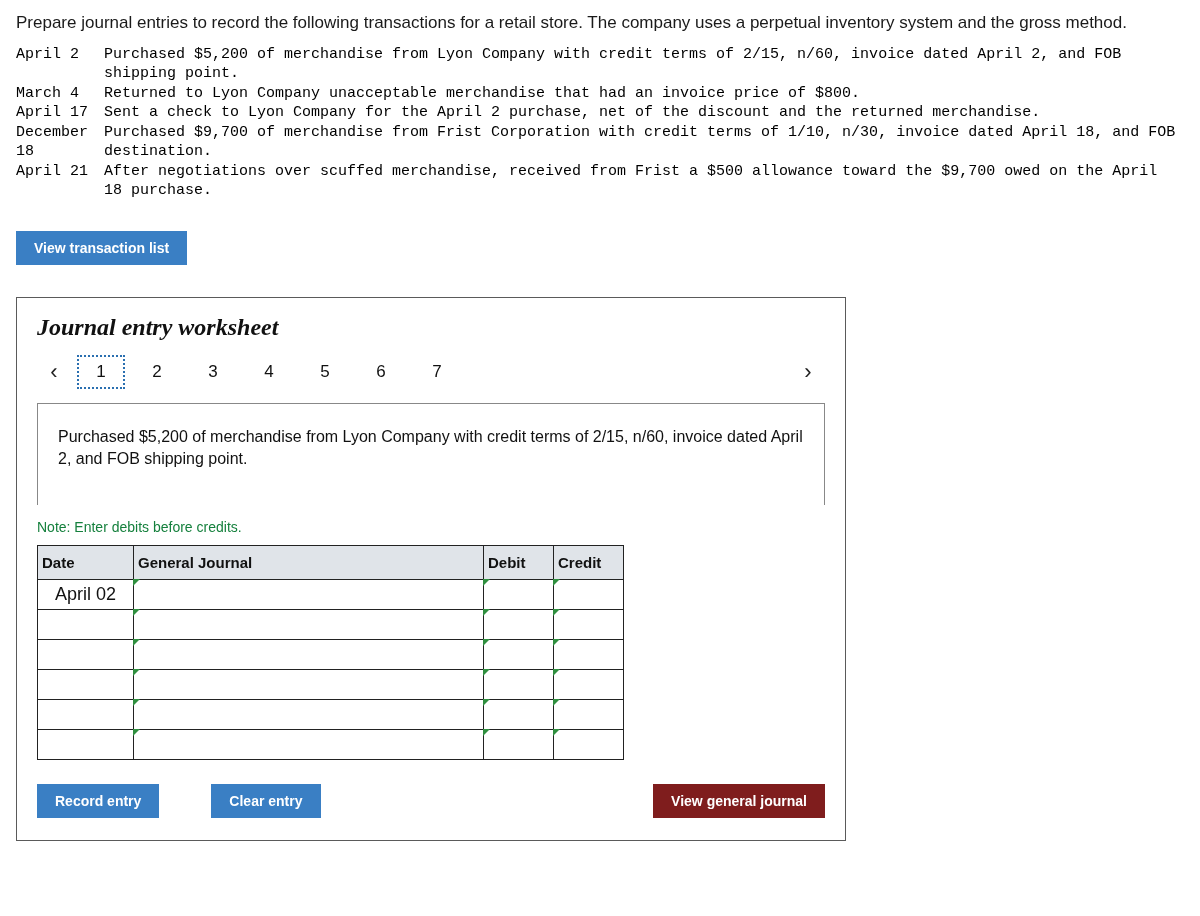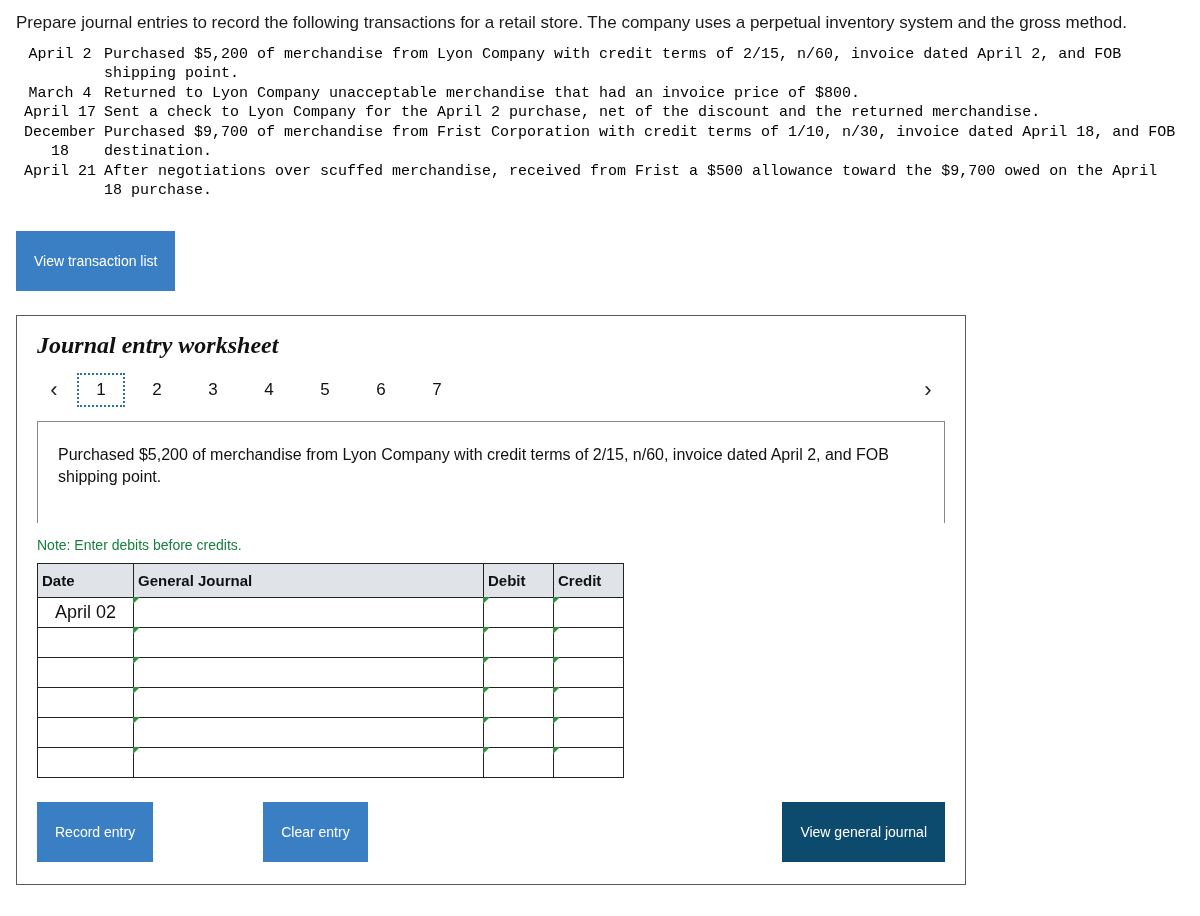--- a/index.html
+++ b/index.html
@@ -17,38 +17,38 @@
     margin-bottom: 10px;
   }
   .tx-list {
     font-family: "Courier New", Courier, monospace;
     font-size: 15px;
     line-height: 1.3;
     color: #000;
     margin-bottom: 30px;
   }
   .tx-row { display: flex; }
-  .tx-date { width: 88px; flex-shrink: 0; text-align: center; }
+  .tx-date { width: 88px; flex-shrink: 0; }
   .tx-text { flex: 1; }
   .btn {
     display: inline-block;
     border: none;
-    padding: 22px 18px;
+    padding: 9px 18px;
     font-size: 14px;
-    font-weight: normal;
+    font-weight: bold;
     cursor: pointer;
     font-family: Arial, sans-serif;
   }
   .btn-blue { background: #3a7fc4; color: #fff; }
-  .btn-orange { background: #0c4a6e; color: #fff; }
+  .btn-orange { background: #7f1d1d; color: #fff; }
   .worksheet-box {
     border: 1px solid #5a5a5a;
-    margin-top: 24px;
+    margin-top: 32px;
     padding: 0;
-    width: 950px;
+    width: 830px;
     background: #fff;
   }
   .ws-title {
     font-family: Georgia, "Times New Roman", serif;
     font-size: 24px;
     font-weight: bold;
     font-style: italic;
     padding: 16px 20px 8px 20px;
   }
   .tab-nav {
@@ -125,21 +125,21 @@
     top: -1px;
     left: -1px;
     width: 0; height: 0;
     border-left: 7px solid #2f8f3f;
     border-bottom: 7px solid transparent;
   }
   .action-row {
     display: flex;
     align-items: flex-end;
     padding: 24px 20px 22px 20px;
-    gap: 110px;
+    gap: 52px;
   }
   .action-row .btn-orange.vgj { margin-left: auto; }
 </style>
 </head>
 <body>
 
 
 
 <div class="instructions">Prepare journal entries to record the following transactions for a retail store. The company uses a perpetual inventory system and the gross method.</div>
 

